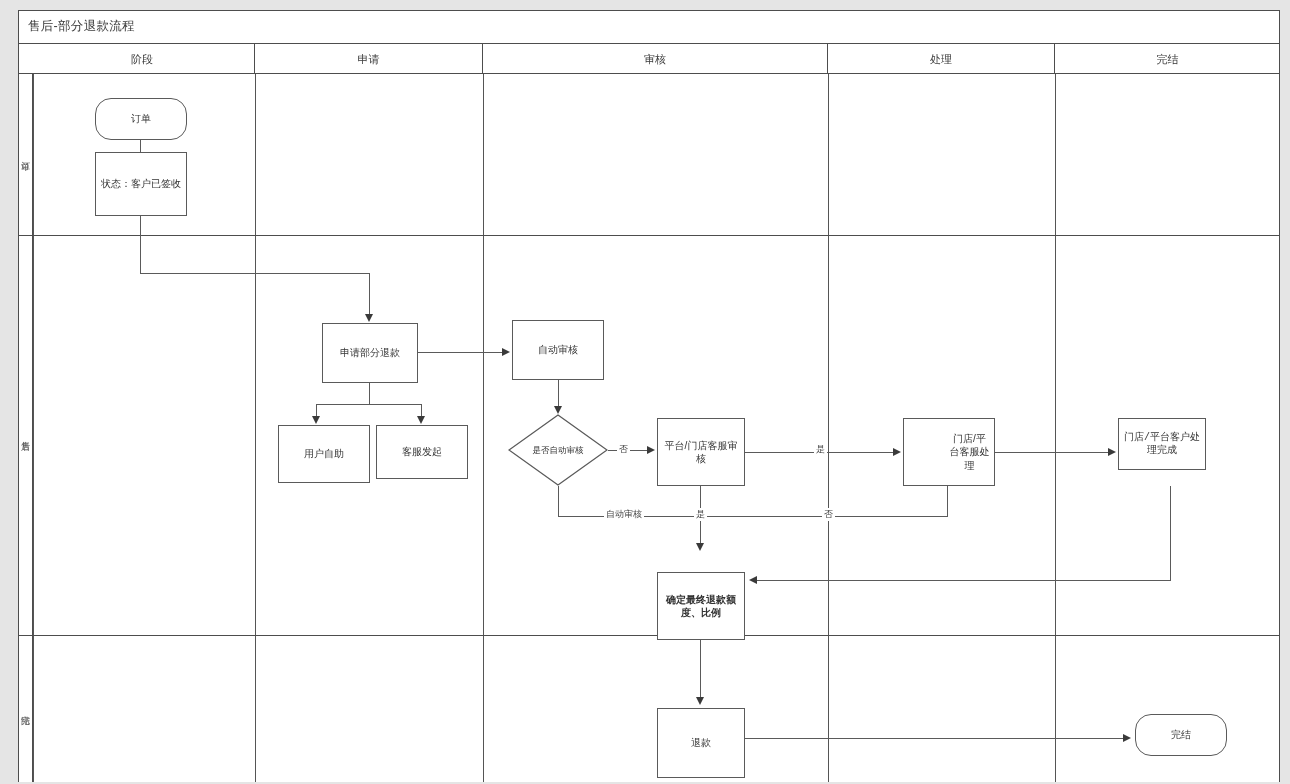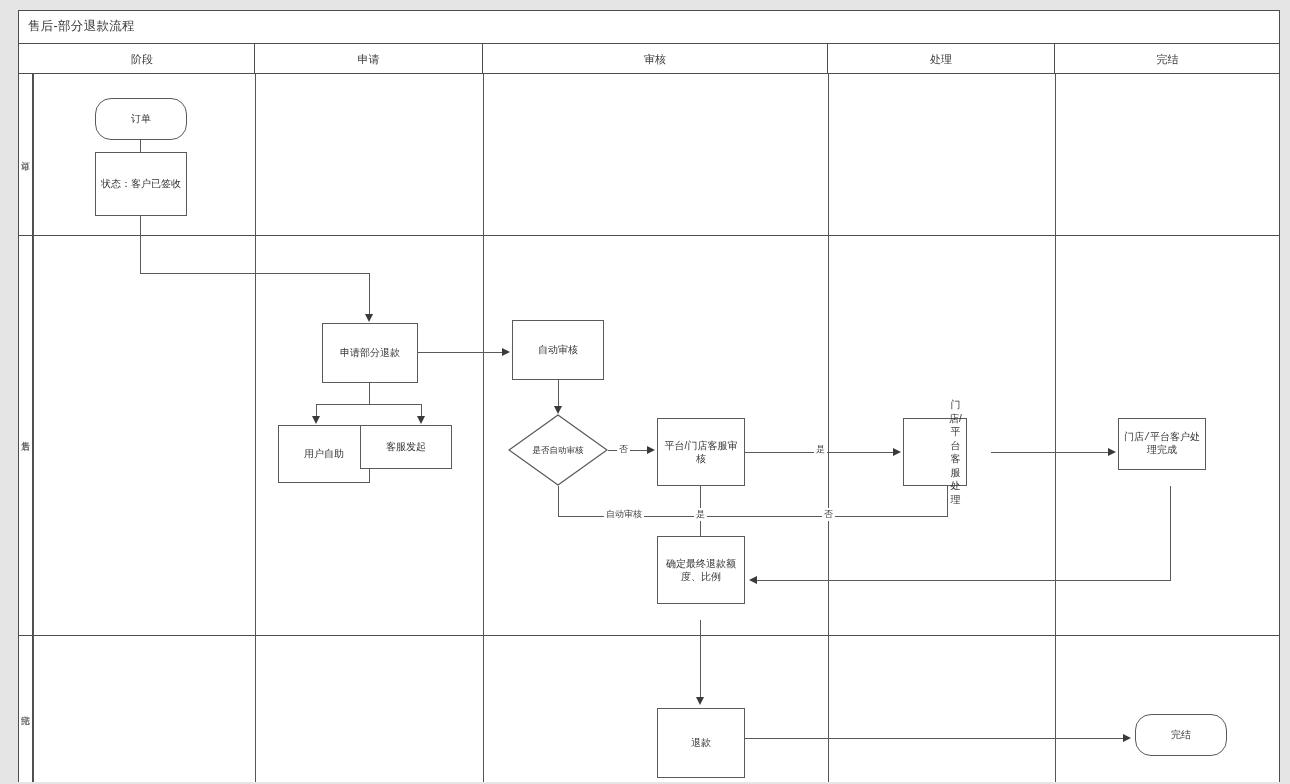--- a/index.html
+++ b/index.html
@@ -212,38 +212,38 @@
   <div class="arrow right" style="left:1123px; top:734px;"></div>
 
   <div class="node terminator" style="left:95px; top:98px; width:92px; height:42px;">订单</div>
 
   <div class="node" style="left:95px; top:152px; width:92px; height:64px;">状态：客户已签收</div>
 
   <div class="node" style="left:322px; top:323px; width:96px; height:60px;">申请部分退款</div>
 
   <div class="node" style="left:270px; top:425px; width:92px; height:58px;margin-left:8px;">用户自助</div>
 
-  <div class="node" style="left:360px; top:425px; width:92px; height:44px;">客服发起</div>
+  <div class="node" style="left:376px; top:425px; width:92px; height:54px;">客服发起</div>
 
   <div class="node" style="left:512px; top:320px; width:92px; height:60px;">自动审核</div>
 
   <div class="node diamond" style="left:508px; top:414px; width:100px; height:72px; display:flex; align-items:center; justify-content:center;">
     <svg class="diamond-shape" viewBox="0 0 100 72" preserveAspectRatio="none">
       <polygon points="50,1 99,36 50,71 1,36" fill="#ffffff" stroke="#5a5a5a" stroke-width="1.3"></polygon>
     </svg>
     <span class="diamond-text">是否自动审核</span>
   </div>
 
   <div class="node" style="left:657px; top:418px; width:88px; height:68px;">平台/门店客服审核</div>
 
-  <div class="node" style="left:903px; top:418px; width:64px; height:68px;padding-left:45px;">门店/平台客服处理</div>
+  <div class="node" style="left:903px; top:418px; width:92px; height:68px;padding-left:45px;">门店/平台客服处理</div>
 
   <div class="node" style="left:1118px; top:418px; width:88px; height:52px;font-family:Liberation Mono, monospace;">门店/平台客户处理完成</div>
 
-  <div class="node" style="left:657px; top:536px; width:88px; height:68px;">确定最终退款额度、比例</div>
+  <div class="node" style="left:657px; top:572px; width:88px; height:68px;font-weight:bold;">确定最终退款额度、比例</div>
 
   <div class="node" style="left:657px; top:708px; width:88px; height:70px;">退款</div>
 
   <div class="node terminator" style="left:1135px; top:714px; width:92px; height:42px;">完结</div>
 
   <div class="edge-label" style="left:617px; top:443px;">否</div>
   <div class="edge-label" style="left:604px; top:508px;">自动审核</div>
   <div class="edge-label" style="left:814px; top:443px;">是</div>
   <div class="edge-label" style="left:694px; top:508px;">是</div>
   <div class="edge-label" style="left:822px; top:508px;">否</div>

